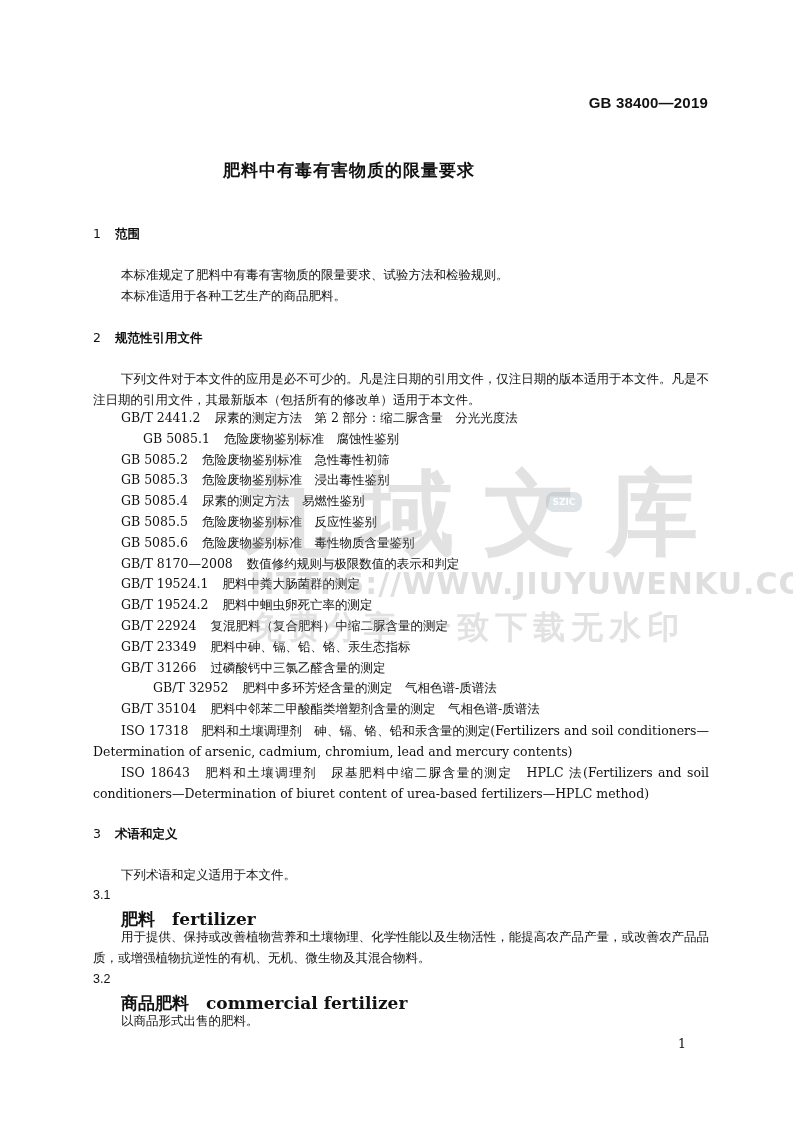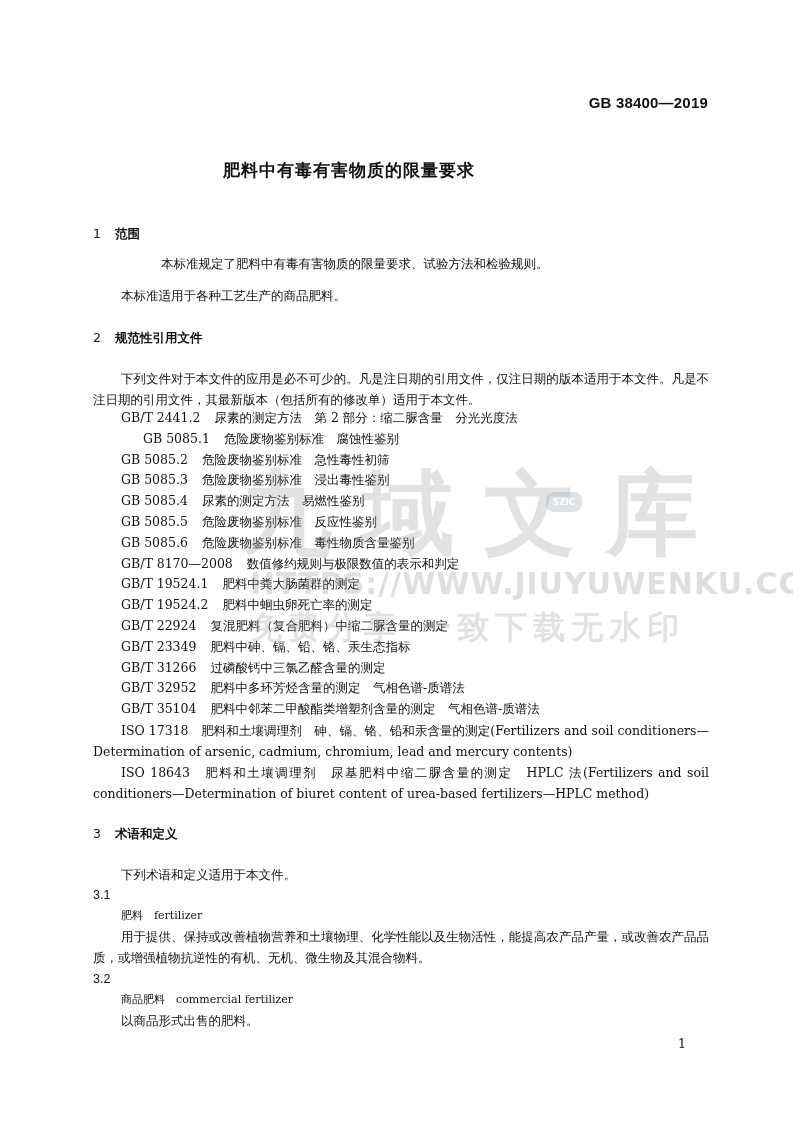--- a/index.html
+++ b/index.html
@@ -12,40 +12,40 @@
            font-family: "DejaVu Sans", "Liberation Sans", sans-serif; font-size: 17px; font-weight: bold; letter-spacing: 1px; }
   .h1 { font-family: "DejaVu Sans", "Liberation Sans", sans-serif; font-size: 12.5px; font-weight: bold; left: 93px; }
   .h1 .num { display: inline-block; width: 22px; font-weight: normal; }
   .p { font-size: 12.5px; line-height: 21px; }
   .ind { left: 121px; }
   .wrap { left: 93px; width: 616px; white-space: normal; text-indent: 28px; text-align: justify; }
   .ref { left: 121px; font-size: 12.5px; }
   .ref .code { display: inline-block; }
   .ref .gap { display: inline-block; width: 14px; }
   .termno { left: 93px; font-family: "Liberation Sans", sans-serif; font-size: 12.5px; }
-  .term { left: 121px; font-size: 11px; font-weight: normal; }
+  .term { left: 121px; font-size: 17px; font-weight: bold; }
   .pgno { top: 1036px; right: 107px; font-size: 12.5px; }
   .wm { position: absolute; color: rgba(150,150,150,0.28); font-family: "DejaVu Sans", sans-serif;
         font-weight: bold; white-space: nowrap; pointer-events: none; }
   .wm1 { top: 452px; left: 240px; font-size: 92px; letter-spacing: 30px; }
   .wm2 { top: 566px; left: 250px; font-size: 30px; letter-spacing: 1px; color: rgba(150,150,150,0.3); }
   .wm3 { top: 606px; left: 250px; font-size: 32px; letter-spacing: 6px; }
   .wm-badge { top: 492px; left: 546px; width: 36px; height: 20px; background: rgba(160,175,190,0.35);
               border-radius: 8px; font-size: 9px; color: rgba(255,255,255,0.9); text-align:center; line-height:20px; }
 </style>
 </head>
 <body>
 
 <div class="abs std-no">GB 38400—2019</div>
 <div class="abs title">肥料中有毒有害物质的限量要求</div>
 
 <div class="abs h1" style="top:226px;">
   <span class="num">1</span><span>范围</span>
 </div>
-<div class="abs p ind" style="top:253px;margin-left:40px;">本标准规定了肥料中有毒有害物质的限量要求、试验方法和检验规则。</div>
+<div class="abs p ind" style="top:264px;">本标准规定了肥料中有毒有害物质的限量要求、试验方法和检验规则。</div>
 <div class="abs p ind" style="top:285px;">本标准适用于各种工艺生产的商品肥料。</div>
 
 <div class="abs h1" style="top:330px;">
   <span class="num">2</span><span>规范性引用文件</span>
 </div>
 <div class="abs p wrap" style="top:368px;">下列文件对于本文件的应用是必不可少的。凡是注日期的引用文件，仅注日期的版本适用于本文件。凡是不注日期的引用文件，其最新版本（包括所有的修改单）适用于本文件。</div>
 
 <div id="ref-list">
     <div class="abs ref" style="top: 410px;"><span class="code">GB/T 2441.2</span><span class="gap"></span><span>尿素的测定方法　第 2 部分：缩二脲含量　分光光度法</span></div>
     <div class="abs ref" style="top: 430.8px; margin-left: 22px;"><span class="code">GB 5085.1</span><span class="gap"></span><span>危险废物鉴别标准　腐蚀性鉴别</span></div>
@@ -53,21 +53,21 @@
     <div class="abs ref" style="top: 472.4px;"><span class="code">GB 5085.3</span><span class="gap"></span><span>危险废物鉴别标准　浸出毒性鉴别</span></div>
     <div class="abs ref" style="top: 493.2px;"><span class="code">GB 5085.4</span><span class="gap"></span><span>尿素的测定方法　易燃性鉴别</span></div>
     <div class="abs ref" style="top: 514px;"><span class="code">GB 5085.5</span><span class="gap"></span><span>危险废物鉴别标准　反应性鉴别</span></div>
     <div class="abs ref" style="top: 534.8px;"><span class="code">GB 5085.6</span><span class="gap"></span><span>危险废物鉴别标准　毒性物质含量鉴别</span></div>
     <div class="abs ref" style="top: 555.6px;"><span class="code">GB/T 8170—2008</span><span class="gap"></span><span>数值修约规则与极限数值的表示和判定</span></div>
     <div class="abs ref" style="top: 576.4px;"><span class="code">GB/T 19524.1</span><span class="gap"></span><span>肥料中粪大肠菌群的测定</span></div>
     <div class="abs ref" style="top: 597.2px;"><span class="code">GB/T 19524.2</span><span class="gap"></span><span>肥料中蛔虫卵死亡率的测定</span></div>
     <div class="abs ref" style="top: 618px;"><span class="code">GB/T 22924</span><span class="gap"></span><span>复混肥料（复合肥料）中缩二脲含量的测定</span></div>
     <div class="abs ref" style="top: 638.8px;"><span class="code">GB/T 23349</span><span class="gap"></span><span>肥料中砷、镉、铅、铬、汞生态指标</span></div>
     <div class="abs ref" style="top: 659.6px;"><span class="code">GB/T 31266</span><span class="gap"></span><span>过磷酸钙中三氯乙醛含量的测定</span></div>
-    <div class="abs ref" style="top: 680.4px;"><span class="code">GB/T 32952</span><span class="gap"></span><span>肥料中多环芳烃含量的测定　气相色谱-质谱法</span></div>
+    <div class="abs ref" style="top: 680.4px; margin-left: 32px;"><span class="code">GB/T 32952</span><span class="gap"></span><span>肥料中多环芳烃含量的测定　气相色谱-质谱法</span></div>
     <div class="abs ref" style="top: 701.2px;"><span class="code">GB/T 35104</span><span class="gap"></span><span>肥料中邻苯二甲酸酯类增塑剂含量的测定　气相色谱-质谱法</span></div>
   </div>
 
 <div class="abs p wrap" style="top:720px;">ISO 17318　肥料和土壤调理剂　砷、镉、铬、铅和汞含量的测定(Fertilizers and soil conditioners—Determination of arsenic, cadmium, chromium, lead and mercury contents)</div>
 <div class="abs p wrap" style="top:762px;">ISO 18643　肥料和土壤调理剂　尿基肥料中缩二脲含量的测定　HPLC 法(Fertilizers and soil conditioners—Determination of biuret content of urea-based fertilizers—HPLC method)</div>
 
 <div class="abs h1" style="top:826px;">
   <span class="num">3</span><span>术语和定义</span>
 </div>
 <div class="abs p ind" style="top:864px;">下列术语和定义适用于本文件。</div>

